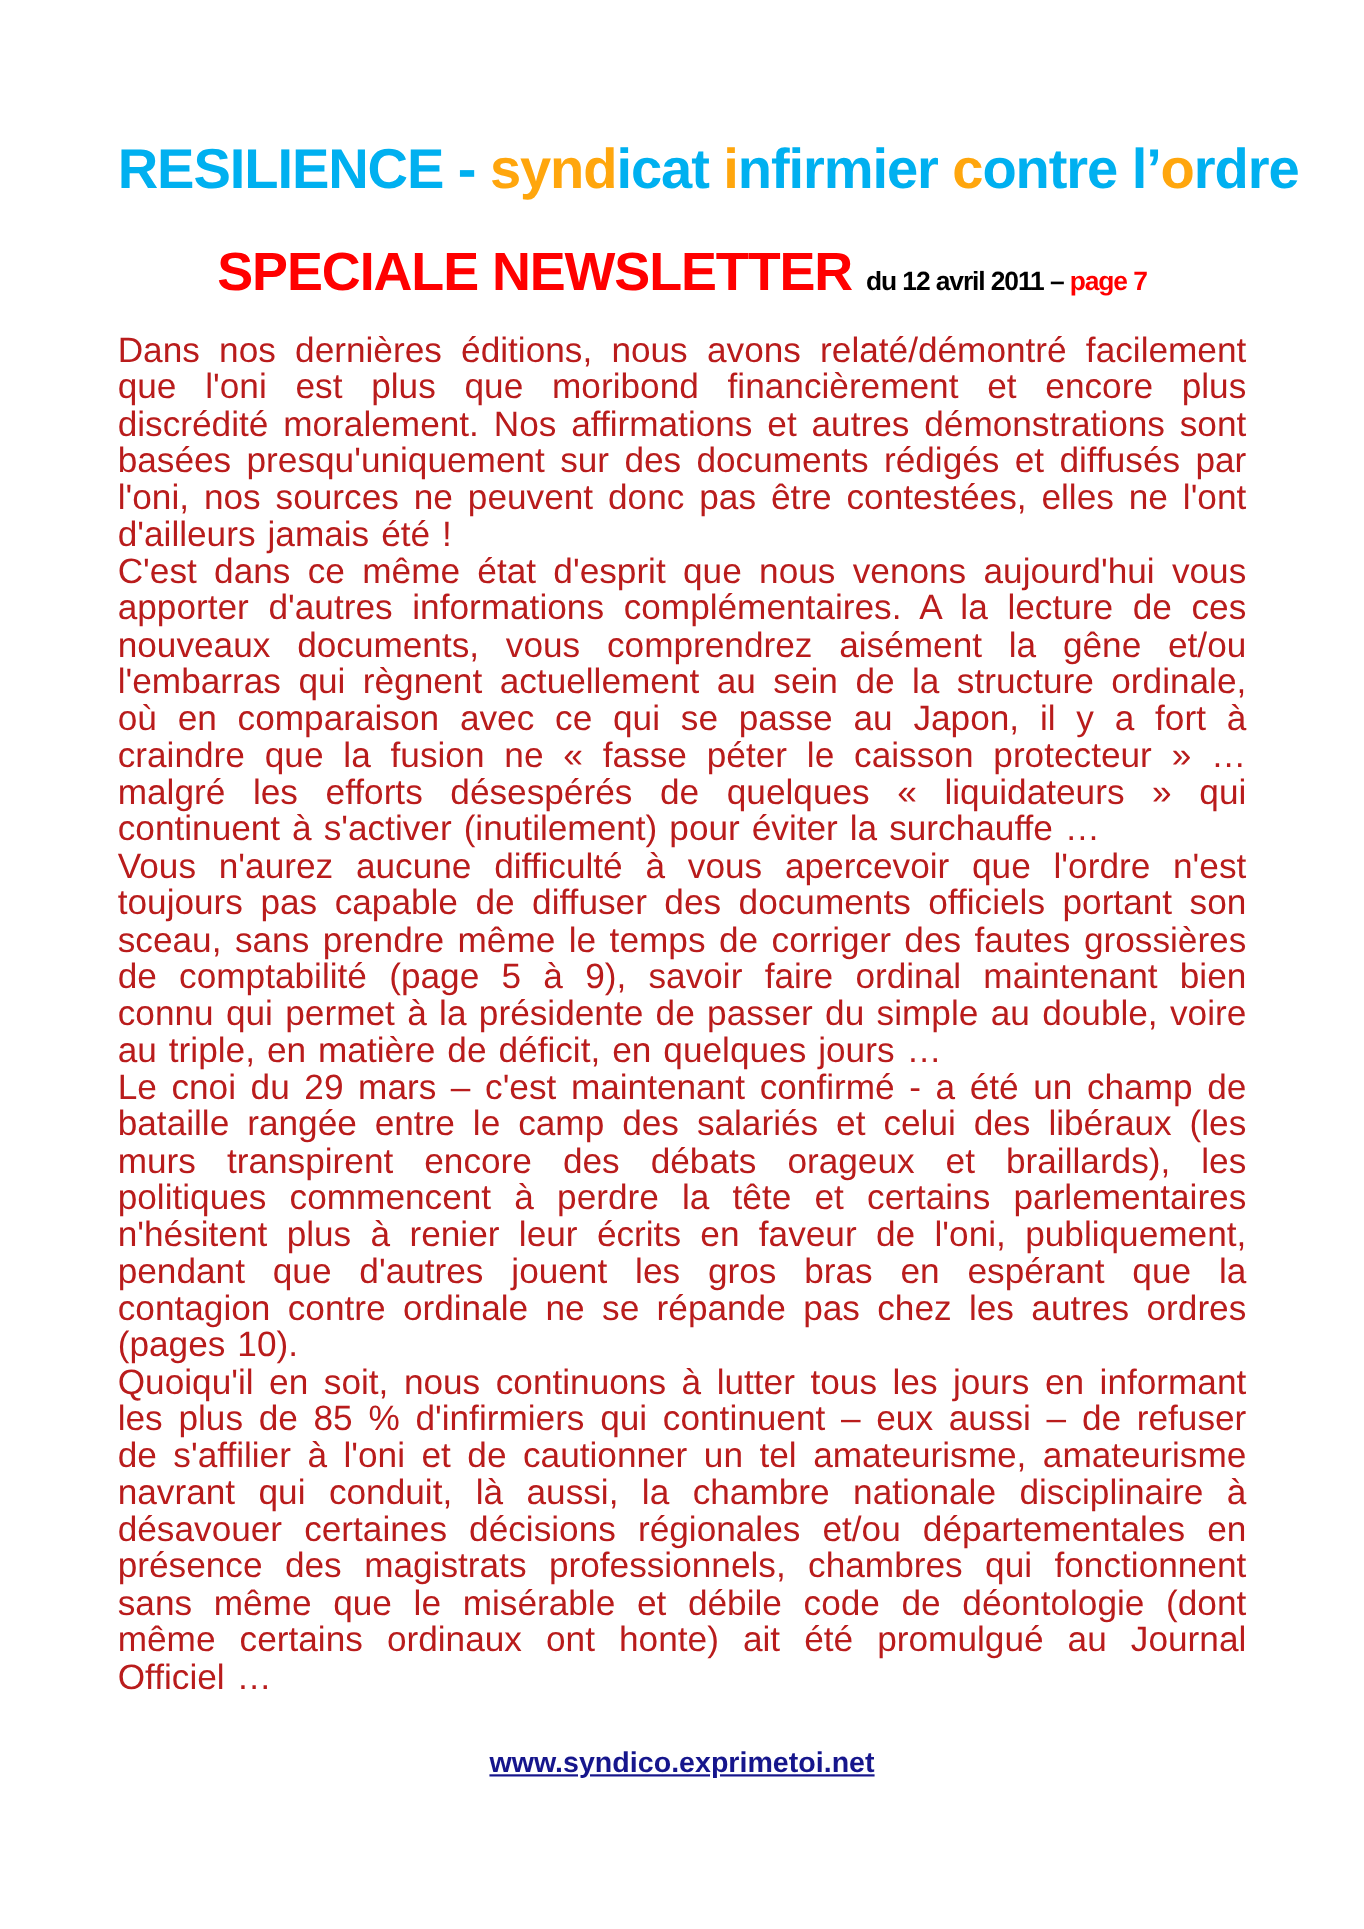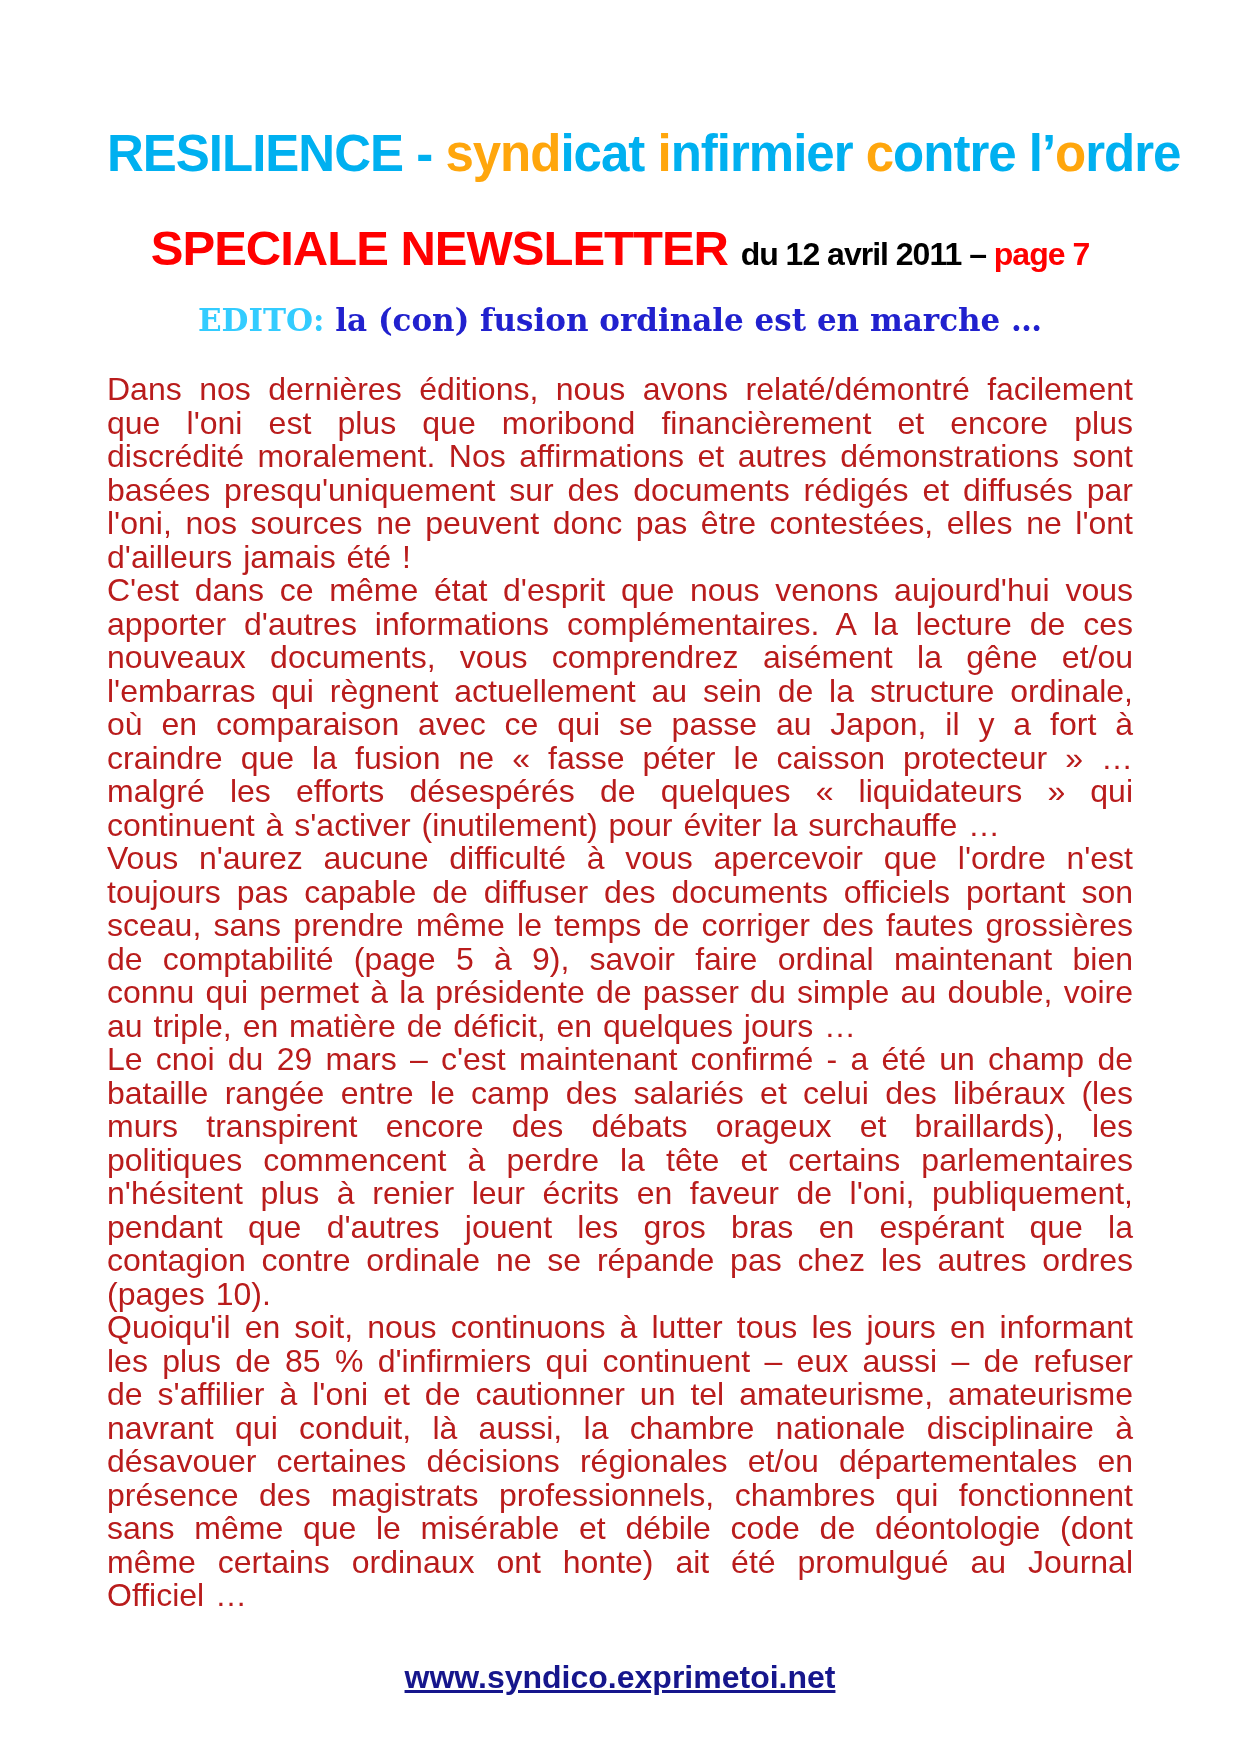--- a/index.html
+++ b/index.html
@@ -30,21 +30,21 @@
     font-weight: bold;
     margin: 0 0 26px 0;
     line-height: 1.1;
     white-space: nowrap;
   }
   .newsletter-line .big {
     font-size: 49px;
     letter-spacing: -1px;
   }
   .newsletter-line .small {
-    font-size: 32px;
+    font-size: 24px;
     letter-spacing: -1px;
   }
   .edito-line {
     text-align: center;
     font-family: "DejaVu Serif", serif;
     font-weight: bold;
     font-size: 31px;
     margin: 0 0 34px 0;
     line-height: 1.2;
     white-space: nowrap;
@@ -56,42 +56,39 @@
     line-height: 33.5px;
     text-align: justify;
     color: #b91c1c;
     word-spacing: 2px;
   }
   .page-footer {
     text-align: center;
     margin-top: 46px;
   }
   .page-footer a {
-    font-size: 32px;
+    font-size: 26px;
     font-weight: bold;
     text-decoration: underline;
     cursor: pointer;
   }
 </style>
 </head>
 <body>
 
 <div class="page">
 
   <h1 class="title-line">
     <span style="color: rgb(0, 176, 240);">RESILIENCE - </span><span style="color: rgb(255, 166, 13);">synd</span><span style="color: rgb(0, 176, 240);">icat </span><span style="color: rgb(255, 166, 13);">i</span><span style="color: rgb(0, 176, 240);">nfirmier </span><span style="color: rgb(255, 166, 13);">c</span><span style="color: rgb(0, 176, 240);">ontre l’</span><span style="color: rgb(255, 166, 13);">o</span><span style="color: rgb(0, 176, 240);">rdre</span>
   </h1>
 
   <h2 class="newsletter-line">
     <span class="big" style="color: rgb(255, 0, 0);">SPECIALE NEWSLETTER </span><span class="small" style="color: rgb(0, 0, 0);">du 12 avril 2011 – </span><span class="small" style="color: rgb(255, 0, 0);">page 7</span>
   </h2>
 
-  <h3 class="edito-line">
-    <span style="color: rgb(51, 204, 255);">EDITO:</span><span style="color: rgb(33, 33, 206);"> la (con) fusion ordinale est en marche …</span>
-  </h3>
 
   <div class="article-body">
     <p>Dans nos dernières éditions, nous avons relaté/démontré facilement que l'oni est plus que moribond financièrement et encore plus discrédité moralement. Nos affirmations et autres démonstrations sont basées presqu'uniquement sur des documents rédigés et diffusés par l'oni, nos sources ne peuvent donc pas être contestées, elles ne l'ont d'ailleurs jamais été !</p>
     <p>C'est dans ce même état d'esprit que nous venons aujourd'hui vous apporter d'autres informations complémentaires. A la lecture de ces nouveaux documents, vous comprendrez aisément la gêne et/ou l'embarras qui règnent actuellement au sein de la structure ordinale, où en comparaison avec ce qui se passe au Japon, il y a fort à craindre que la fusion ne «&nbsp;fasse péter le caisson protecteur&nbsp;» … malgré les efforts désespérés de quelques «&nbsp;liquidateurs&nbsp;» qui continuent à s'activer (inutilement) pour éviter la surchauffe …</p>
     <p>Vous n'aurez aucune difficulté à vous apercevoir que l'ordre n'est toujours pas capable de diffuser des documents officiels portant son sceau, sans prendre même le temps de corriger des fautes grossières de comptabilité (page 5 à 9), savoir faire ordinal maintenant bien connu qui permet à la présidente de passer du simple au double, voire au triple, en matière de déficit, en quelques jours …</p>
     <p>Le cnoi du 29 mars – c'est maintenant confirmé - a été un champ de bataille rangée entre le camp des salariés et celui des libéraux (les murs transpirent encore des débats orageux et braillards), les politiques commencent à perdre la tête et certains parlementaires n'hésitent plus à renier leur écrits en faveur de l'oni, publiquement, pendant que d'autres jouent les gros bras en espérant que la contagion contre ordinale ne se répande pas chez les autres ordres (pages 10).</p>
     <p>Quoiqu'il en soit, nous continuons à lutter tous les jours en informant les plus de 85 % d'infirmiers qui continuent – eux aussi – de refuser de s'affilier à l'oni et de cautionner un tel amateurisme, amateurisme navrant qui conduit, là aussi, la chambre nationale disciplinaire à désavouer certaines décisions régionales et/ou départementales en présence des magistrats professionnels, chambres qui fonctionnent sans même que le misérable et débile code de déontologie (dont même certains ordinaux ont honte) ait été promulgué au Journal Officiel …</p>
   </div>
 
   <div class="page-footer">

